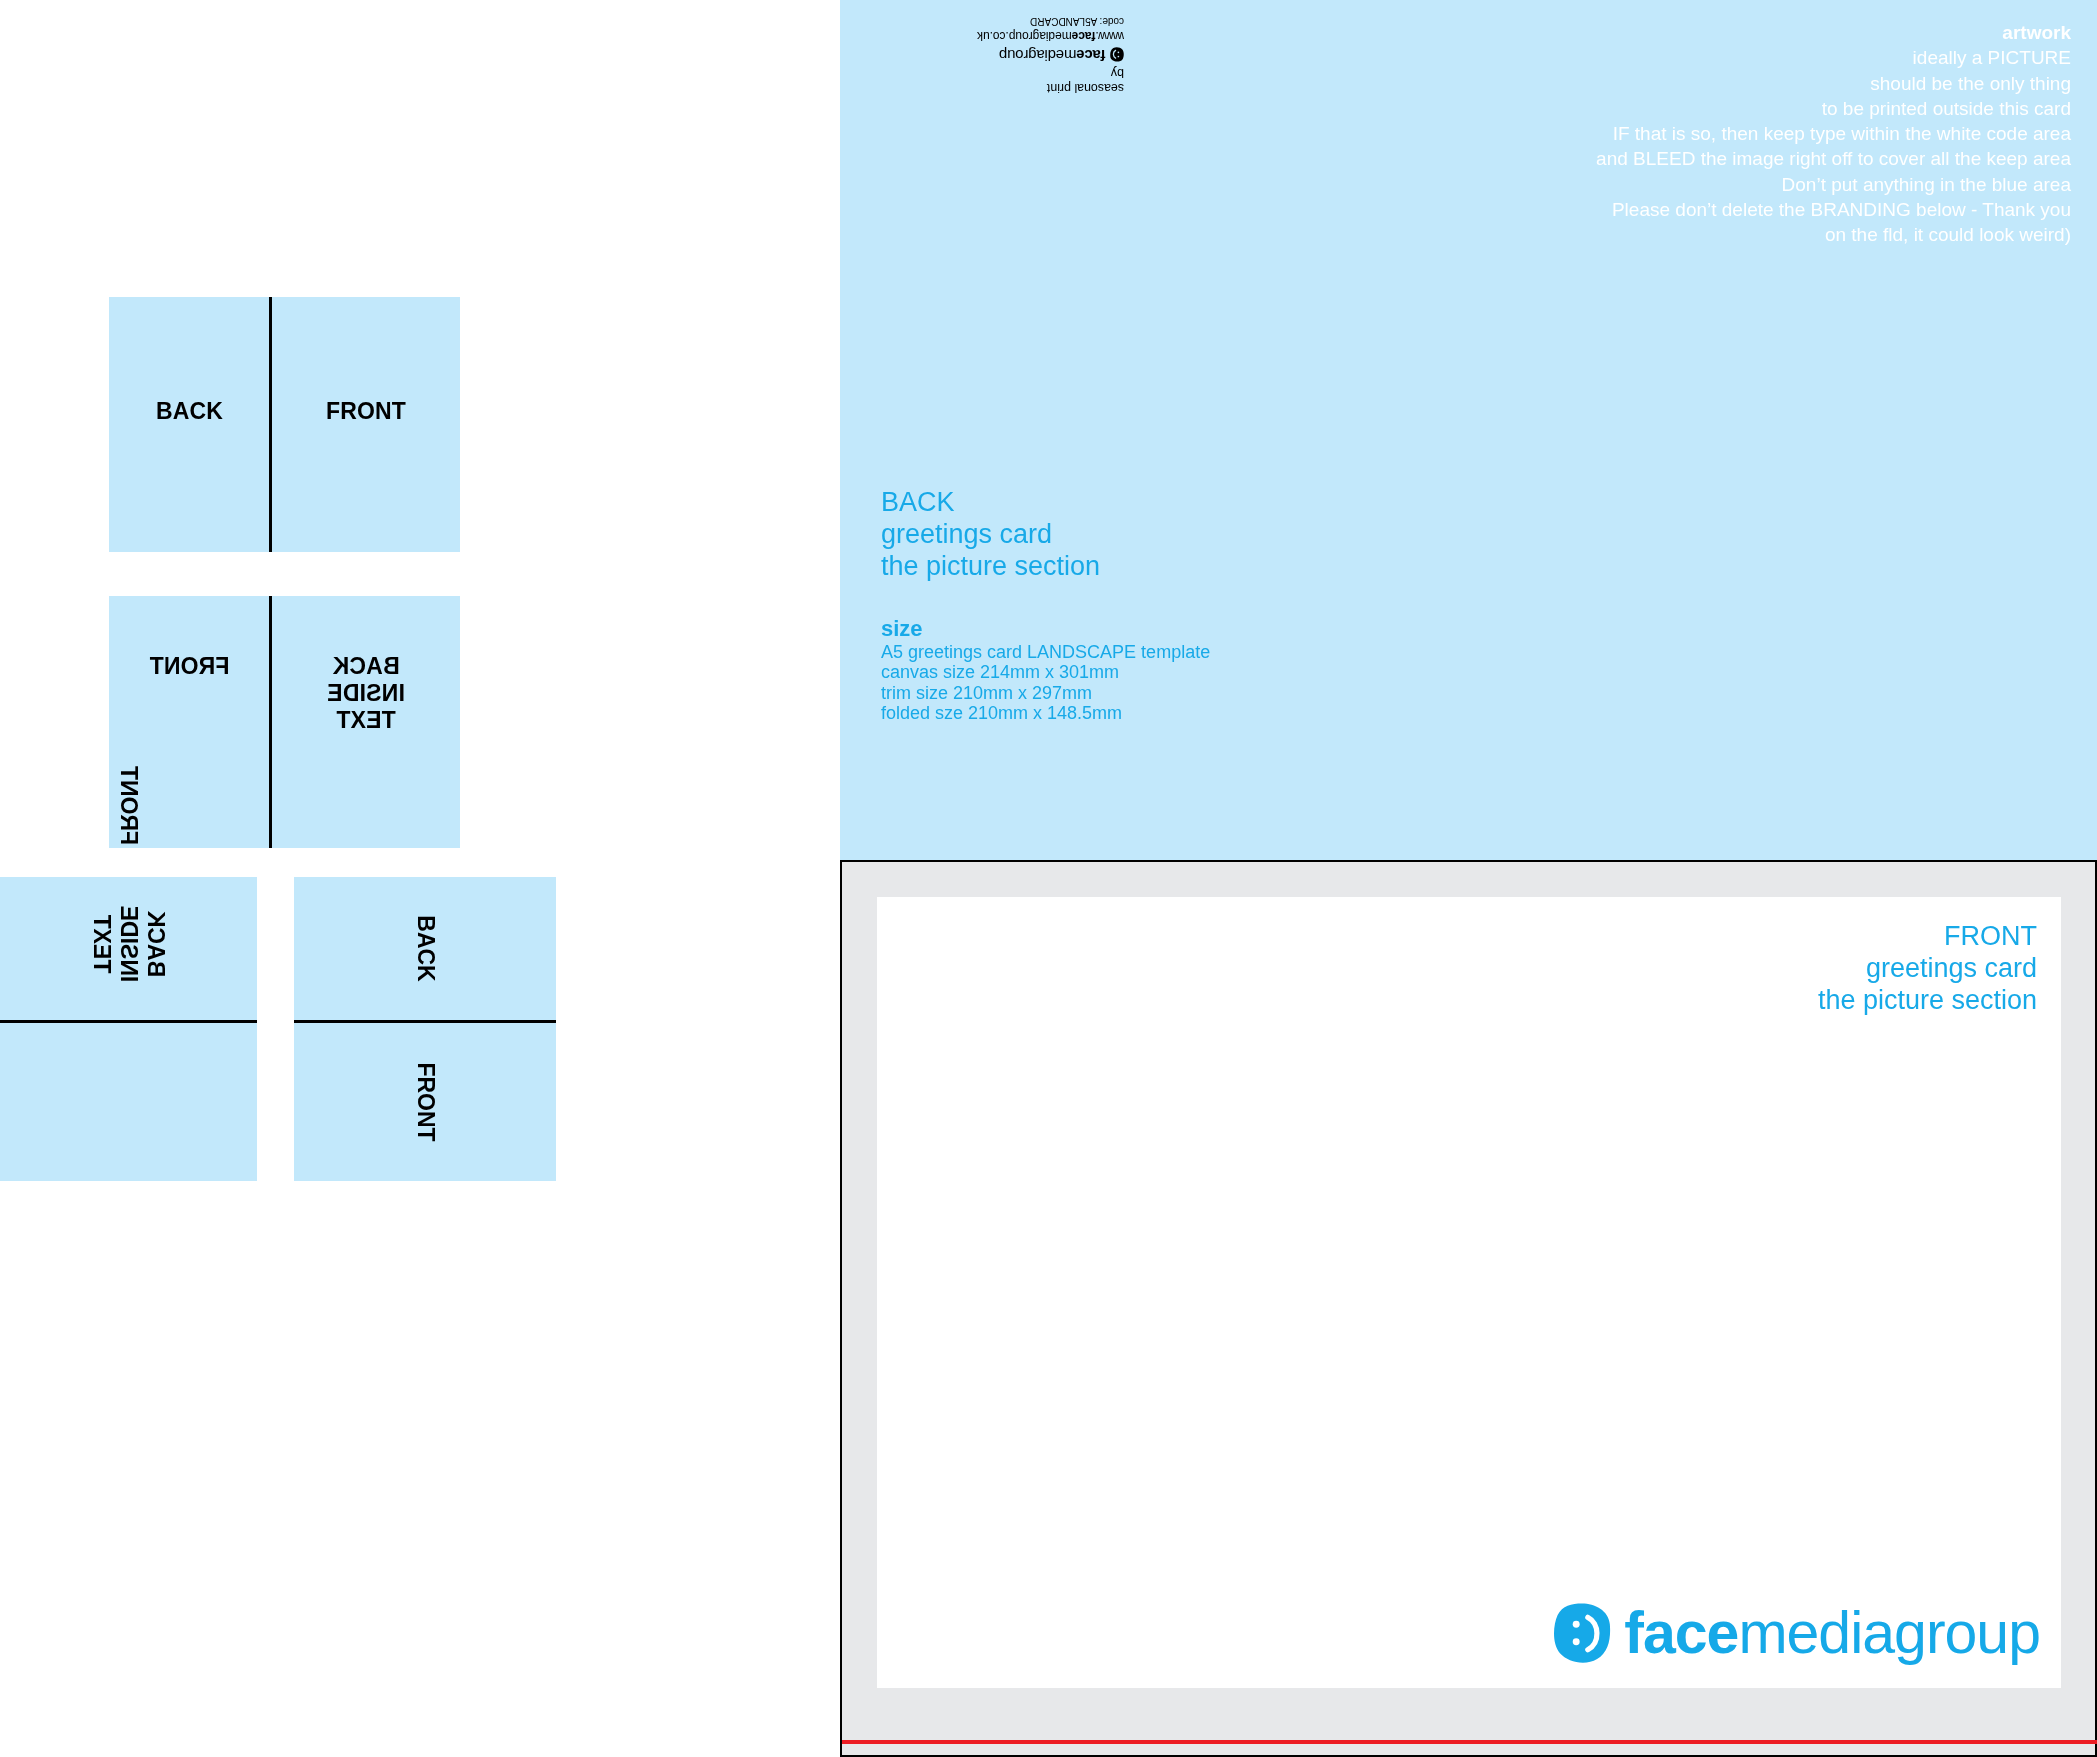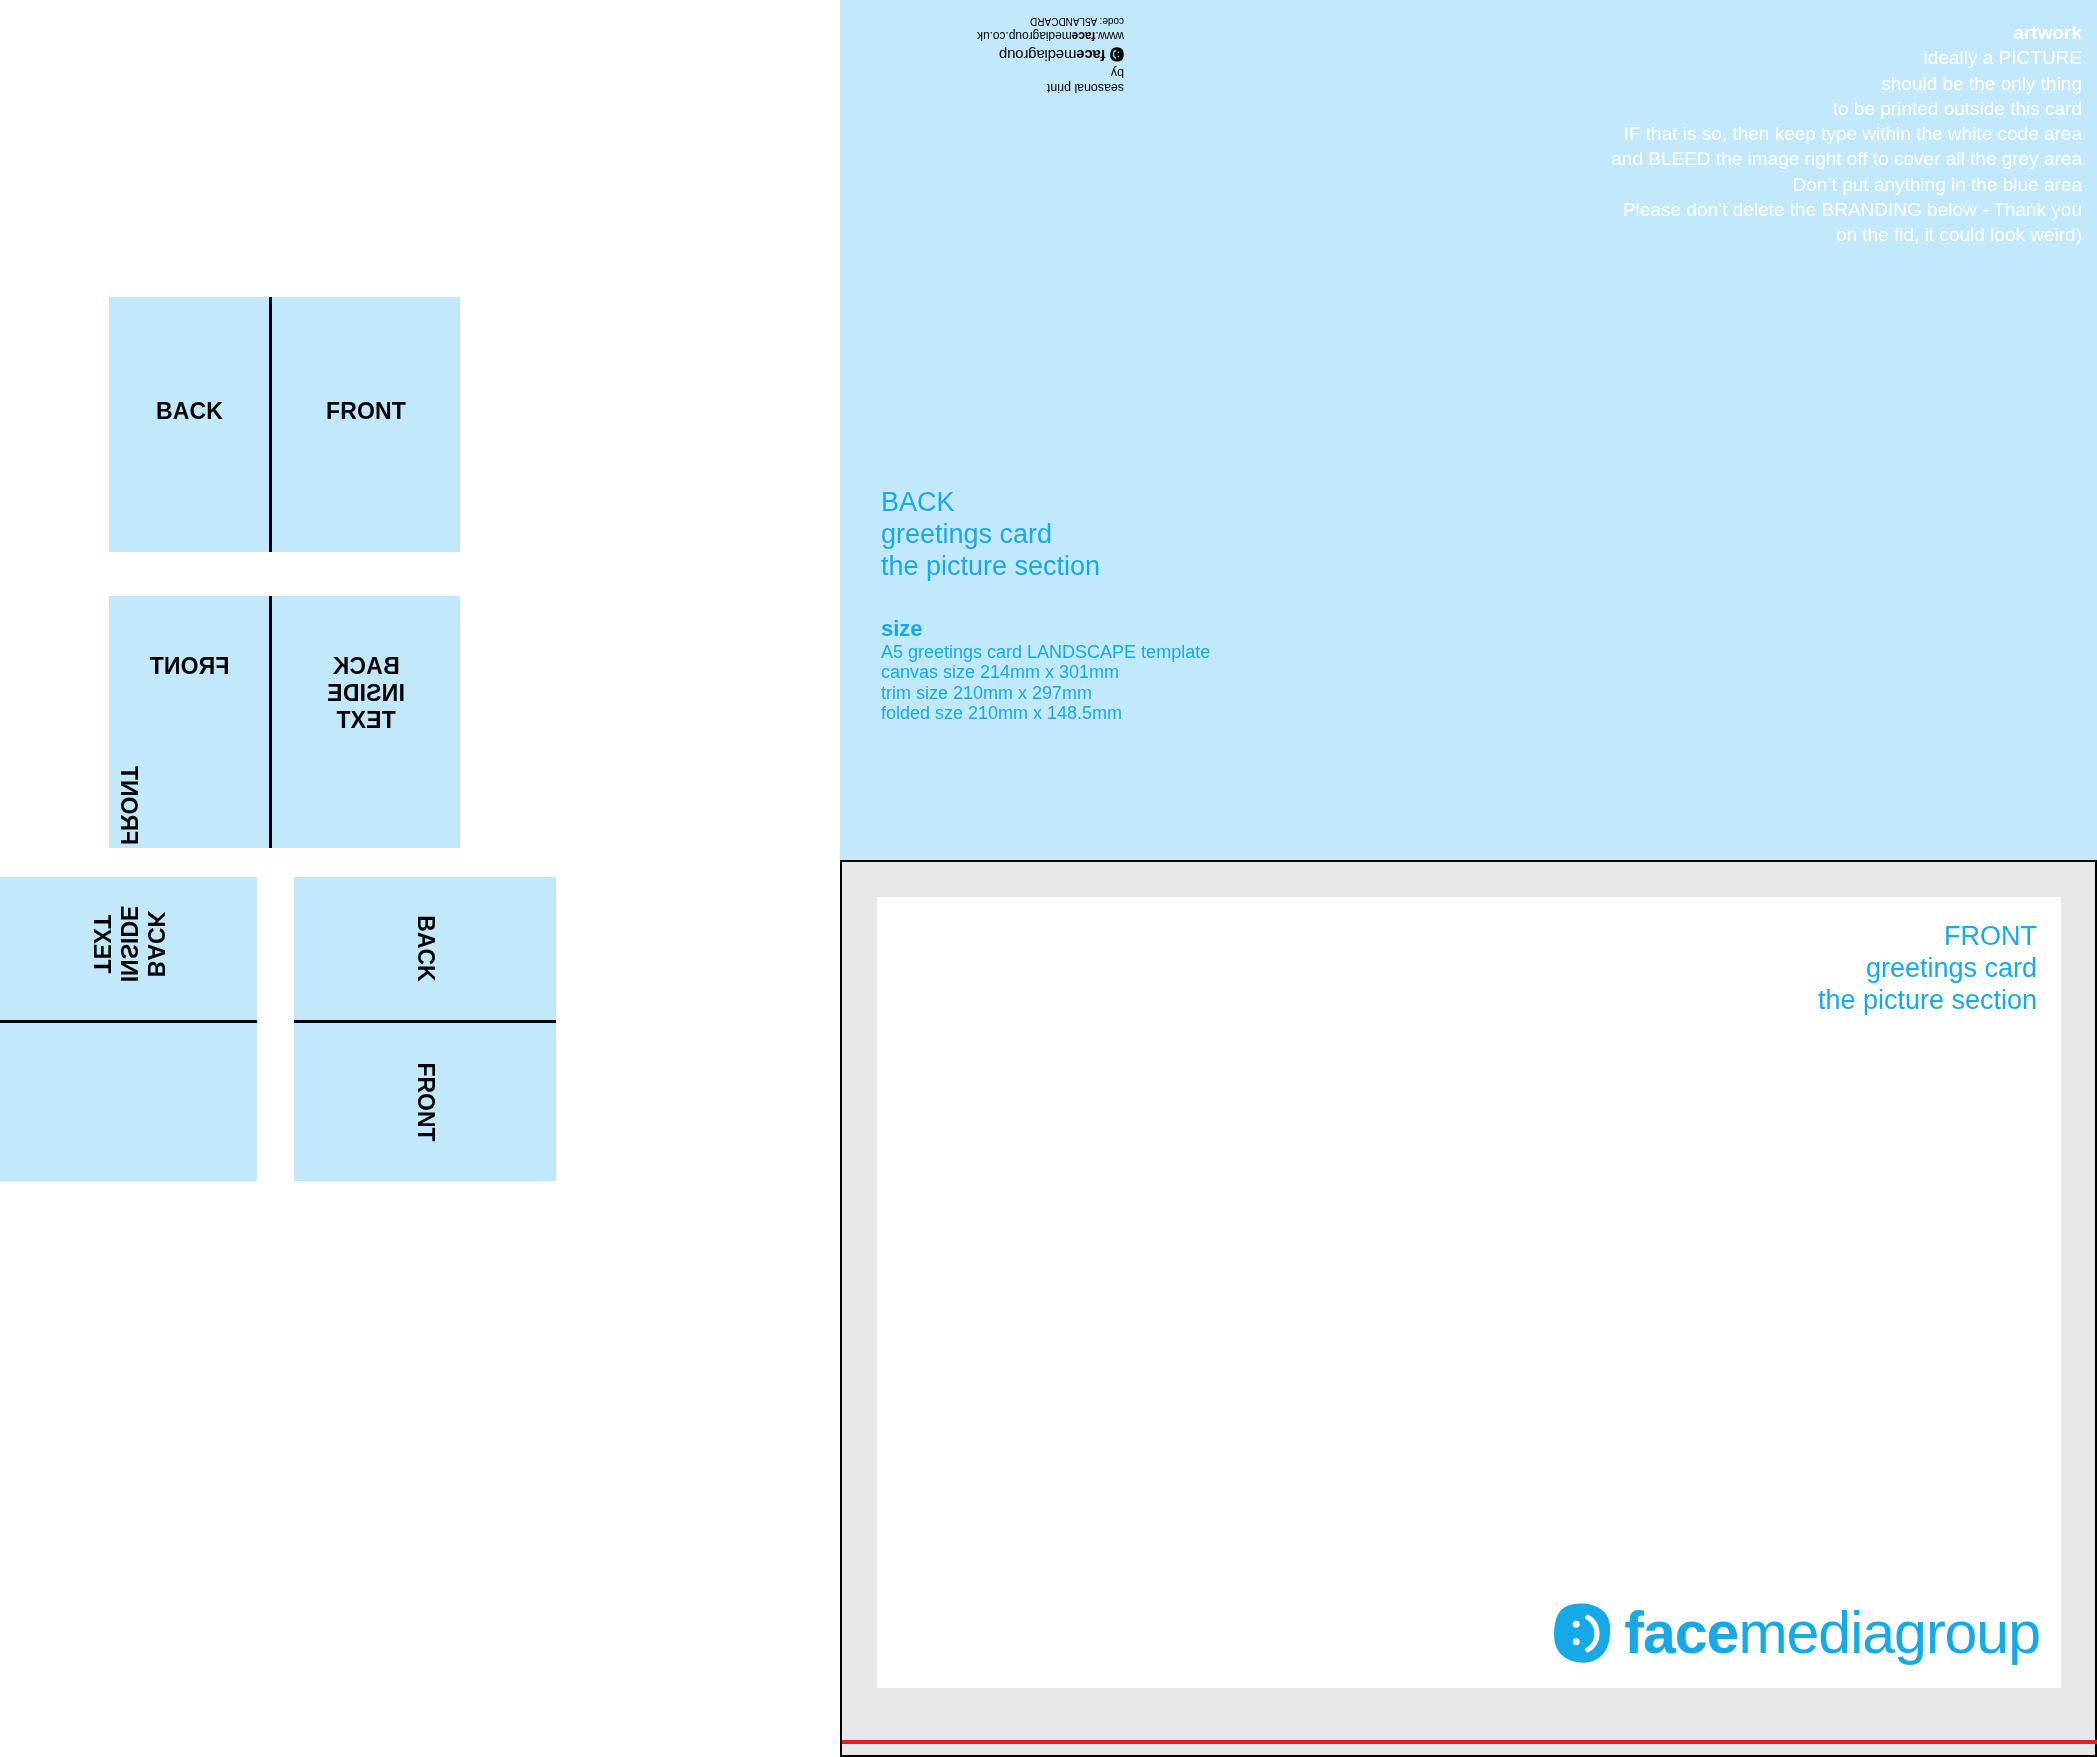--- a/index.html
+++ b/index.html
@@ -73,21 +73,21 @@
   #brand-by{font-size:12.4px;}
   #brand-logoline{display:flex;align-items:center;gap:4.4px;margin:2px 0 3px 0;}
   #brand-mark{width:14px;height:15px;flex:0 0 auto;}
   #brand-name{font-size:15px;letter-spacing:-0.2px;}
   #brand-name b{font-weight:bold;}
   #brand-url{font-size:12px;letter-spacing:-0.05px;}
   #brand-url b{font-weight:bold;}
   #brand-code{font-size:10px;margin-top:2px;}
 
   
-  #instructions{position:absolute;right:15px;top:20px;width:988px;
+  #instructions{position:absolute;right:26px;top:20px;width:988px;
                 text-align:right;color:#ffffff;
                 font-family:"Liberation Sans Narrow","Liberation Sans",sans-serif;
                 font-stretch:condensed;font-size:19px;line-height:1.33;}
   #instructions .hdr{font-weight:bold;font-size:19px;}
 
   
   #back-block{position:absolute;left:41px;top:487px;color:#17a9e8;}
   #back-block .big{font-size:27px;line-height:1.18;font-weight:normal;}
   #back-block .sizeh{font-size:22px;font-weight:bold;margin-top:33px;}
   #back-block .sz{font-size:18px;line-height:1.14;}
@@ -166,21 +166,21 @@
       <div id="brand-url"><span>www.</span><b>face</b><span>mediagroup.co.uk</span></div>
       <div id="brand-code">code: A5LANDCARD</div>
     </div>
 
     <div id="instructions">
       <div class="hdr">artwork</div>
       <div>ideally a PICTURE</div>
       <div>should be the only thing</div>
       <div>to be printed outside this card</div>
       <div>IF that is so, then keep type within the white code area</div>
-      <div>and BLEED the image right off to cover all the grey area</div>
+      <div>and BLEED the image right off to cover all the keep area</div>
       <div>Don’t put anything in the blue area</div>
       <div>Please don’t delete the BRANDING below - Thank you</div>
       <div>on the fld, it could look weird)</div>
     </div>
 
     <div id="back-block">
       <div class="big">BACK</div>
       <div class="big">greetings card</div>
       <div class="big">the picture section</div>
       <div class="sizeh">size</div>

